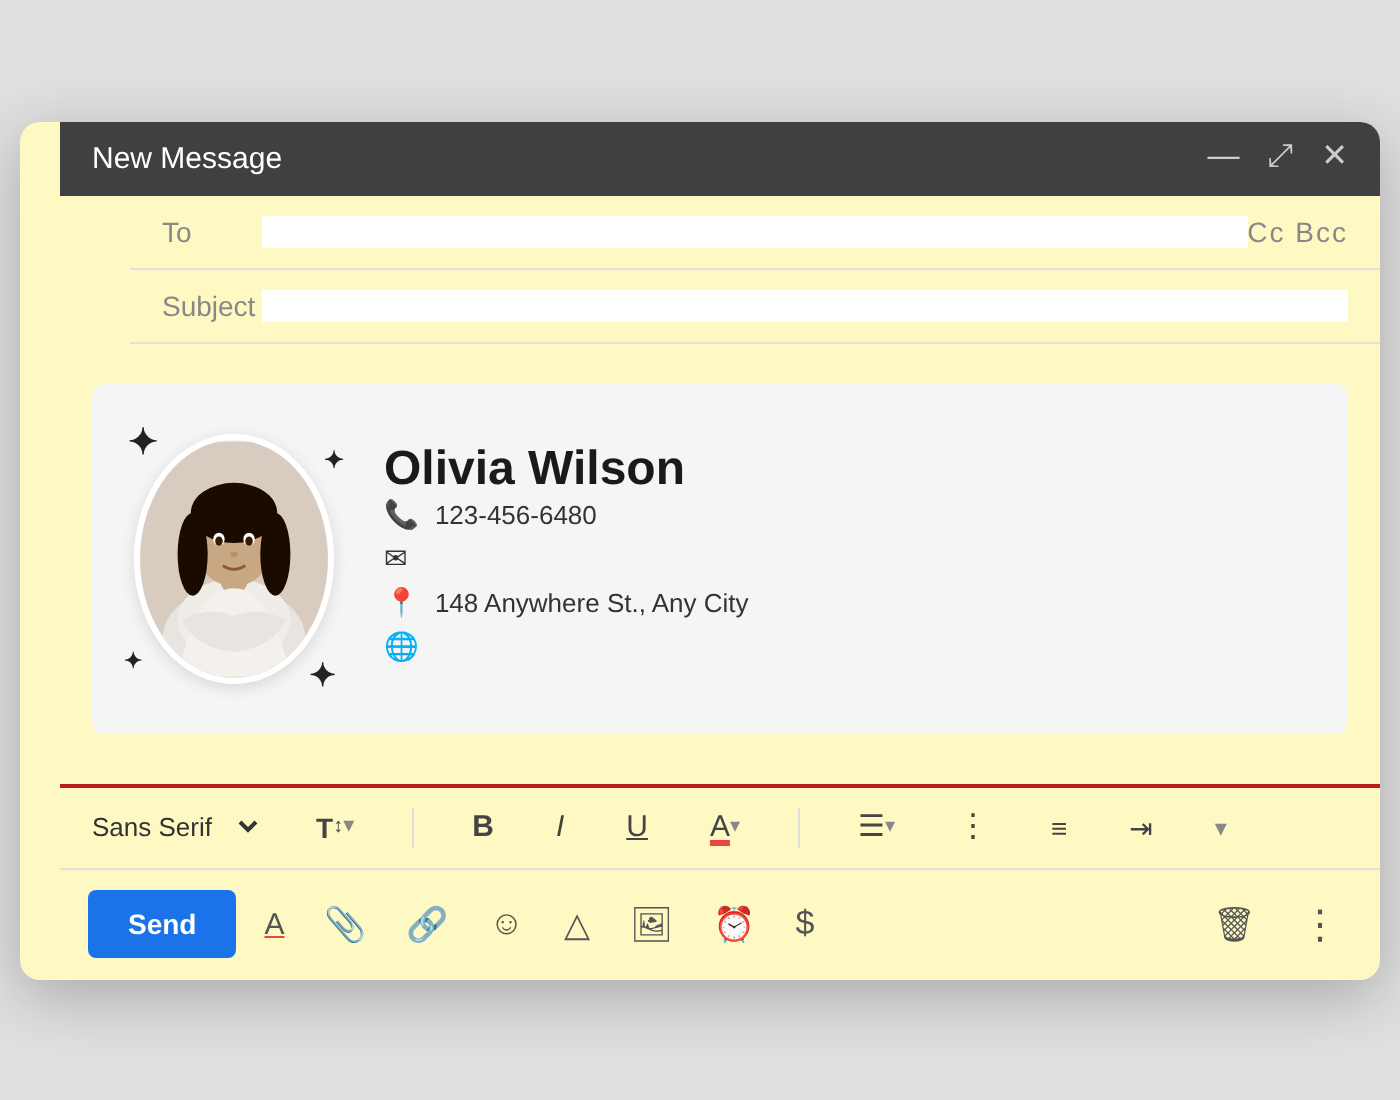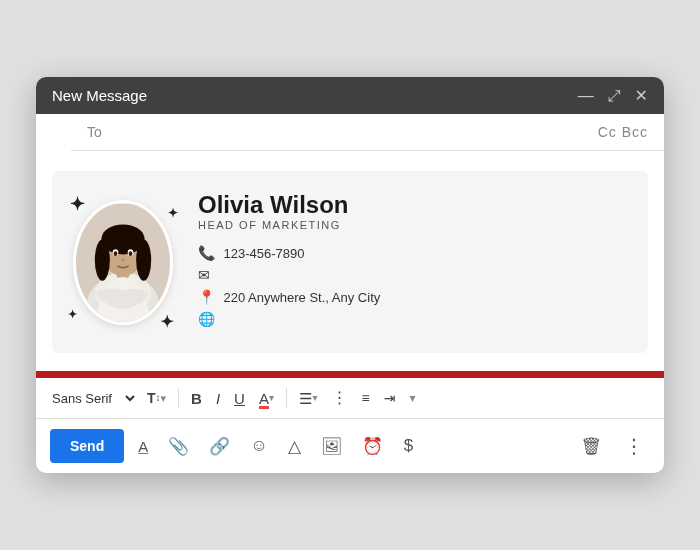--- a/index.html
+++ b/index.html
@@ -5,25 +5,26 @@
     * { box-sizing: border-box; margin: 0; padding: 0; }
     body {
       background: #e0e0e0;
       display: flex;
       align-items: center;
       justify-content: center;
       height: 100vh;
       font-family: 'Arial', sans-serif;
     }
     .window {
-      width: 628px;
-      background: #ffffff;
+      width: 680px;
+      background: #fef9c3;
       border-radius: 10px;
       box-shadow: 0 8px 32px rgba(0,0,0,0.25);
       overflow: hidden;
+      padding-left: 20px;
     }
     .titlebar {
       background: #404040;
       color: #fff;
       padding: 10px 16px;
       display: flex;
       align-items: center;
       justify-content: space-between;
     }
     .titlebar-title {
@@ -136,25 +137,25 @@
       margin-bottom: 6px;
       font-size: 13px;
       color: #333;
     }
     .sig-icon {
       font-size: 14px;
       color: #333;
       min-width: 16px;
     }
     .toolbar-row {
-      border-top: 7px solid #b91c1c;
+      border-top: 2px solid #b91c1c;
       padding: 8px 10px;
       display: flex;
       align-items: center;
-      gap: 4px;
+      gap: 21px;
       flex-wrap: nowrap;
     }
     .toolbar-select {
       border: none;
       outline: none;
       font-size: 13px;
       color: #333;
       background: transparent;
       cursor: pointer;
       padding: 2px 2px;
@@ -246,20 +247,24 @@
       <button class="titlebar-btn">✕</button>
     </div>
   </div>
 
   <div class="field-row">
     <span class="field-label">To</span>
     <input class="field-input" type="text" style="">
     <span class="cc-bcc">Cc Bcc</span>
   </div>
 
+  <div class="field-row">
+    <span class="field-label">Subject</span>
+    <input class="field-input" type="text" style="">
+  </div>
 
   <div class="body-area">
     <div class="signature-card">
 
       <div class="photo-container">
         <span class="sparkle sparkle-tl">✦</span>
         <span class="sparkle sparkle-tr">✦</span>
         <span class="sparkle sparkle-bl">✦</span>
         <span class="sparkle sparkle-br">✦</span>
         <div class="photo-oval">
@@ -293,32 +298,31 @@
 
             <path d="M20 125 Q30 78 50 78 Q70 78 80 125 Z" fill="#f4f0ec"></path>
 
             <path d="M22 95 Q35 88 48 92 Q50 93 52 92 Q65 88 78 95 Q70 110 50 112 Q30 110 22 95 Z" fill="#e8e4e0"></path>
           </svg>
         </div>
       </div>
 
       <div class="sig-info">
         <div class="sig-name">Olivia Wilson</div>
-        <div class="sig-title">HEAD OF MARKETING</div>
 
         <div class="sig-detail">
           <span class="sig-icon">📞</span>
-          <span>123-456-7890</span>
+          <span>123-456-6480</span>
         </div>
         <div class="sig-detail">
           <span class="sig-icon">✉</span>
         </div>
         <div class="sig-detail">
           <span class="sig-icon">📍</span>
-          <span>220 Anywhere St., Any City</span>
+          <span>148 Anywhere St., Any City</span>
         </div>
         <div class="sig-detail">
           <span class="sig-icon">🌐</span>
         </div>
       </div>
     </div>
   </div>
 
   <div class="toolbar-row">
     <select class="toolbar-select">

